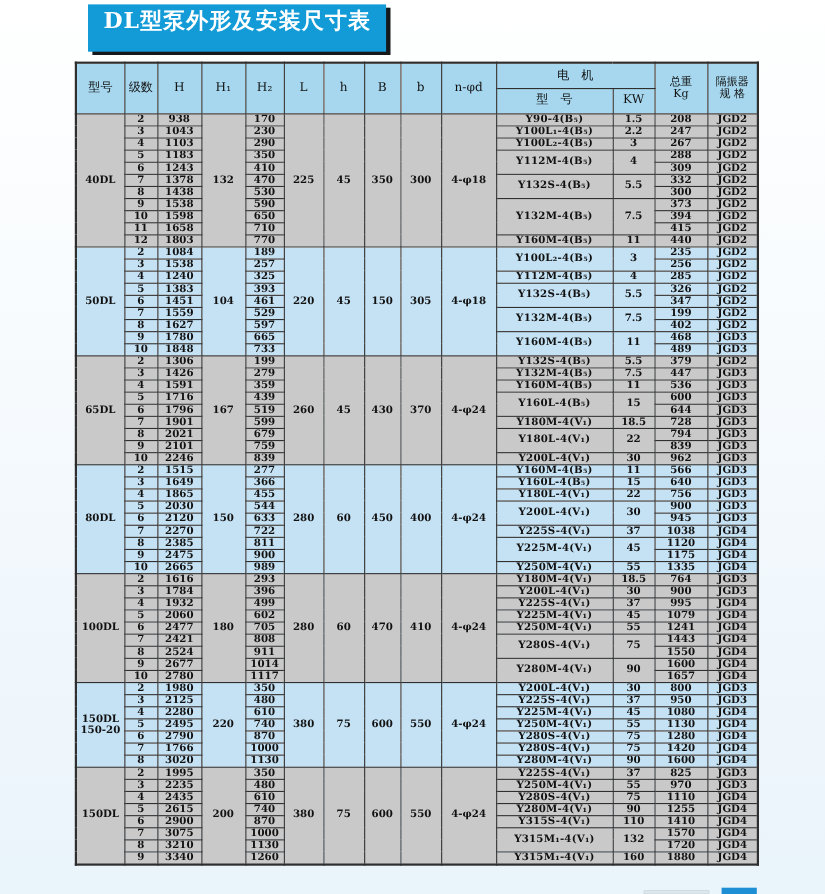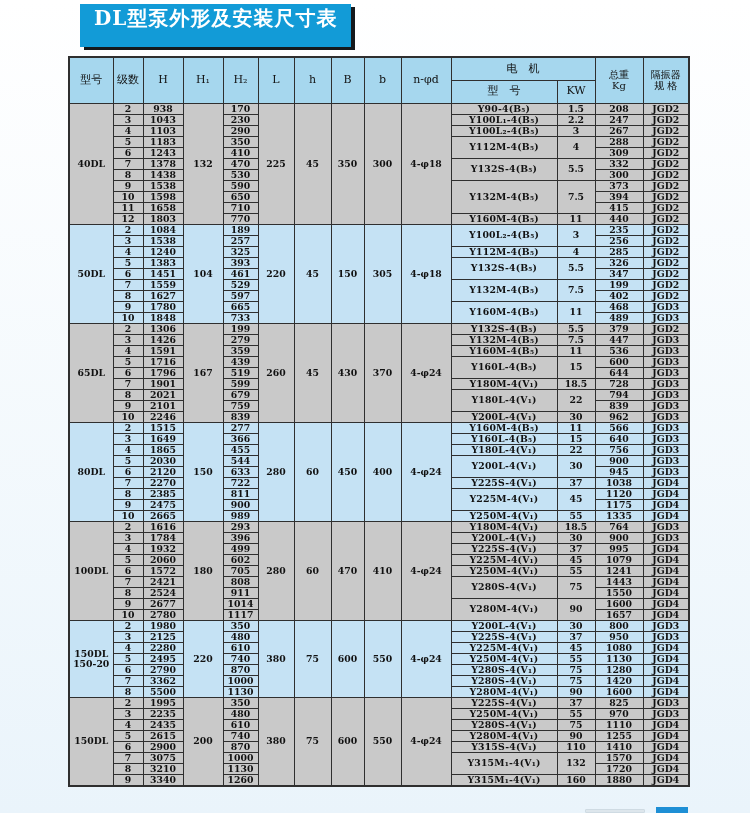--- a/index.html
+++ b/index.html
@@ -493,21 +493,21 @@
         <td>5</td>
         <td>2060</td>
         <td>602</td>
         <td class="motor-model">Y225M-4(V₁)</td>
         <td>45</td>
         <td>1079</td>
         <td>JGD4</td>
       </tr>
       <tr class="tone-grey">
         <td>6</td>
-        <td>1572</td>
+        <td>2477</td>
         <td>705</td>
         <td class="motor-model">Y250M-4(V₁)</td>
         <td>55</td>
         <td>1241</td>
         <td>JGD4</td>
       </tr>
       <tr class="tone-grey">
         <td>7</td>
         <td>2421</td>
         <td>808</td>
@@ -587,30 +587,30 @@
         <td>6</td>
         <td>2790</td>
         <td>870</td>
         <td class="motor-model">Y280S-4(V₁)</td>
         <td>75</td>
         <td>1280</td>
         <td>JGD4</td>
       </tr>
       <tr class="tone-blue">
         <td>7</td>
-        <td>3362</td>
+        <td>1766</td>
         <td>1000</td>
         <td class="motor-model">Y280S-4(V₁)</td>
         <td>75</td>
         <td>1420</td>
         <td>JGD4</td>
       </tr>
       <tr class="tone-blue">
         <td>8</td>
-        <td>5500</td>
+        <td>3020</td>
         <td>1130</td>
         <td class="motor-model">Y280M-4(V₁)</td>
         <td>90</td>
         <td>1600</td>
         <td>JGD4</td>
       </tr>
       <tr class="tone-grey block-start">
         <td rowspan="8" class="model-cell">150DL</td>
         <td>2</td>
         <td>1995</td>

